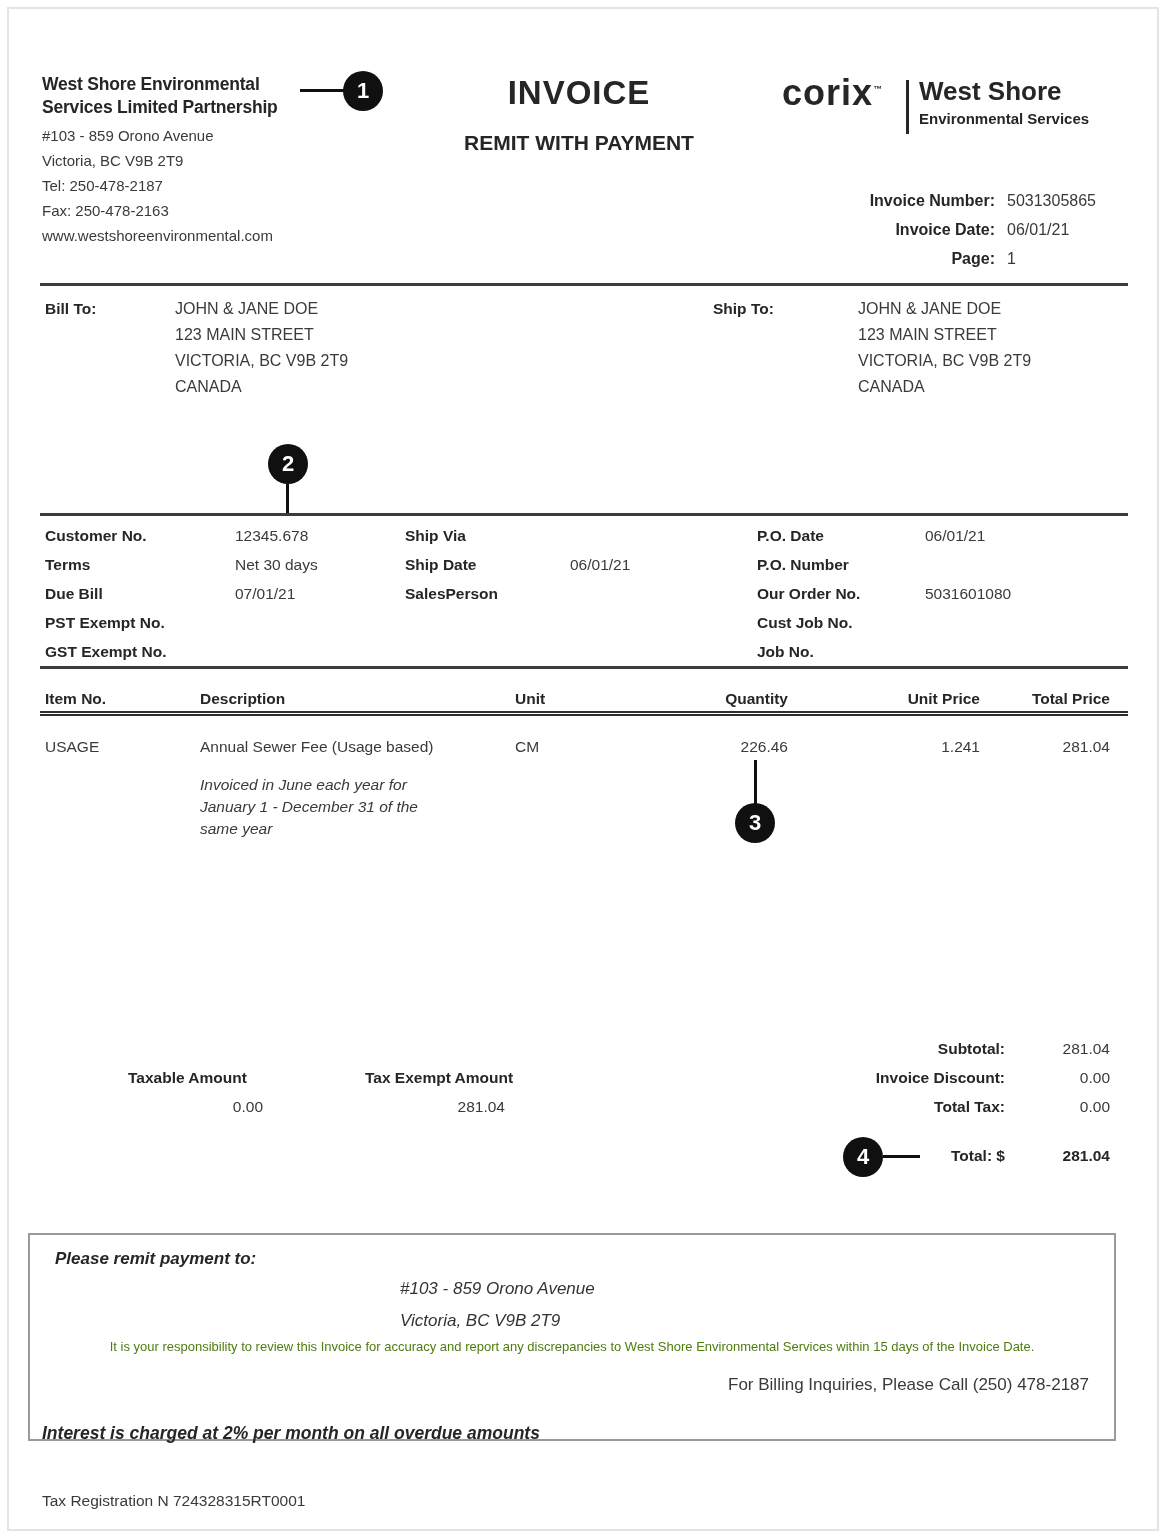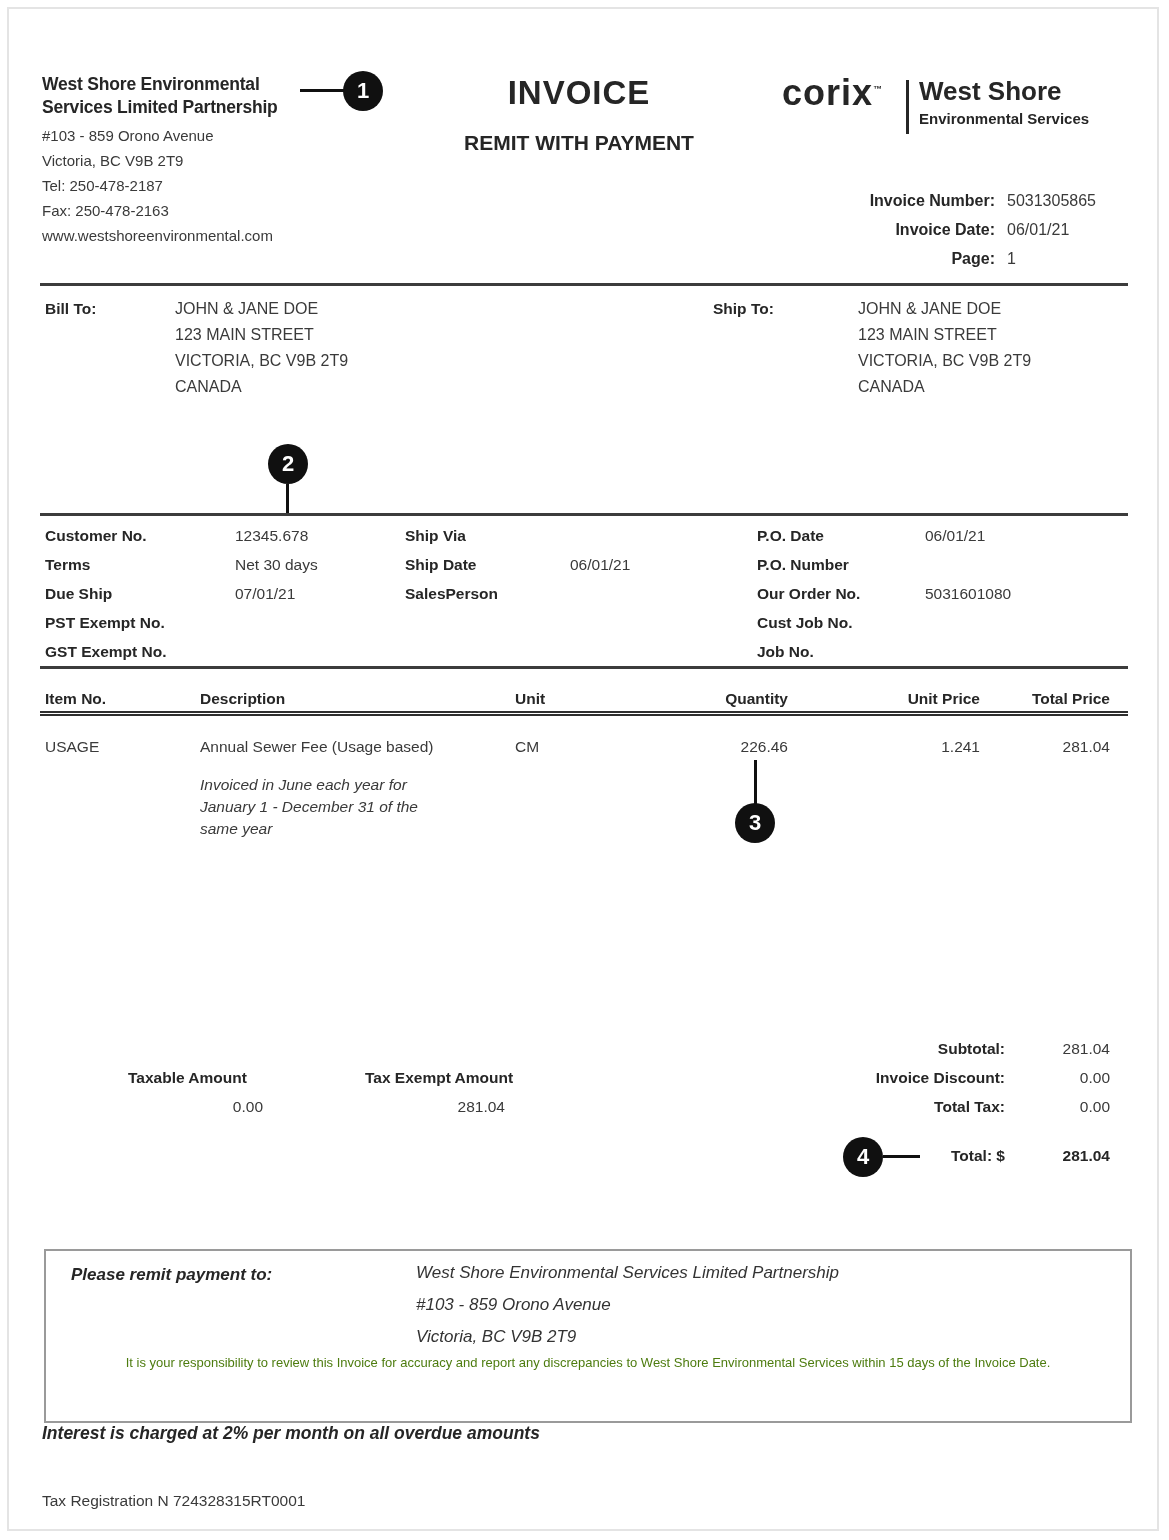--- a/index.html
+++ b/index.html
@@ -16,21 +16,21 @@
            display:flex;align-items:center;justify-content:center;
            font-size:22px;font-weight:bold;}
   .cline-h{height:3px;background:#101010;}
   .cline-v{width:3px;background:#101010;}
   .r{text-align:right;}
   .c{text-align:center;}
   .it{font-style:italic;}
   .lbl{font-size:15.5px;font-weight:bold;color:#262626;}
   .val{font-size:15.5px;color:#3a3a3a;}
   .blue{color:#2aa7e0;}
-  .remit-box{left:44px;top:1233px;width:1088px;height:174px;border:2px solid #9a9a9a;box-sizing:border-box;margin-top:16px;}
+  .remit-box{left:28px;top:1233px;width:1088px;height:208px;border:2px solid #9a9a9a;box-sizing:border-box;}
 </style>
 </head>
 <body>
 
 <div class="page">
   <div class="abs frame"></div>
 
   <div class="abs b" style="left:42px;top:74px;font-size:17.5px;letter-spacing:-0.2px;">West Shore Environmental</div>
   <div class="abs b" style="left:42px;top:97px;font-size:17.5px;letter-spacing:-0.2px;">Services Limited Partnership</div>
   <div class="abs small" style="left:42px;top:127px;">#103 - 859 Orono Avenue</div>
@@ -81,21 +81,21 @@
   <div class="abs lbl" style="left:405px;top:527px;">Ship Via</div>
   <div class="abs lbl" style="left:757px;top:527px;">P.O. Date</div>
   <div class="abs val" style="left:925px;top:527px;">06/01/21</div>
 
   <div class="abs lbl" style="left:45px;top:556px;">Terms</div>
   <div class="abs val" style="left:235px;top:556px;">Net 30 days</div>
   <div class="abs lbl" style="left:405px;top:556px;">Ship Date</div>
   <div class="abs val" style="left:570px;top:556px;">06/01/21</div>
   <div class="abs lbl" style="left:757px;top:556px;">P.O. Number</div>
 
-  <div class="abs lbl" style="left:45px;top:585px;">Due Ship</div>
+  <div class="abs lbl" style="left:45px;top:585px;">Due Bill</div>
   <div class="abs val" style="left:235px;top:585px;">07/01/21</div>
   <div class="abs lbl" style="left:405px;top:585px;">SalesPerson</div>
   <div class="abs lbl" style="left:757px;top:585px;">Our Order No.</div>
   <div class="abs val" style="left:925px;top:585px;">5031601080</div>
 
   <div class="abs lbl" style="left:45px;top:614px;">PST Exempt No.</div>
   <div class="abs lbl" style="left:757px;top:614px;">Cust Job No.</div>
 
   <div class="abs lbl" style="left:45px;top:643px;">GST Exempt No.</div>
   <div class="abs lbl" style="left:757px;top:643px;">Job No.</div>
@@ -138,21 +138,21 @@
   <div class="abs val r" style="left:390px;top:1098px;width:115px;">281.04</div>
 
   <div class="abs callout" style="left:843px;top:1137px;">4</div>
   <div class="abs cline-h" style="left:883px;top:1155px;width:37px;"></div>
   <div class="abs lbl r" style="left:805px;top:1147px;width:200px;">Total: $</div>
   <div class="abs r b" style="left:1000px;top:1147px;width:110px;font-size:15.5px;">281.04</div>
 
 
   <div class="abs remit-box">
     <div class="abs b it" style="left:25px;top:14px;font-size:17px;">Please remit payment to:</div>
-    <div class="abs it" style="left:370px;top:12px;font-size:17px;color:#333;">West Shore Environmental Services Limited Partnership</div>
     <div class="abs it" style="left:370px;top:44px;font-size:17px;color:#333;">#103 - 859 Orono Avenue</div>
     <div class="abs it" style="left:370px;top:76px;font-size:17px;color:#333;">Victoria, BC V9B 2T9</div>
     <div class="abs c" style="left:20px;top:104px;width:1044px;font-size:13px;color:#4d7c0f;">It is your responsibility to review this Invoice for accuracy and report any discrepancies to West Shore Environmental Services within 15 days of the Invoice Date.</div>
+    <div class="abs r" style="left:484px;top:140px;width:575px;font-size:17px;color:#3a3a3a;">For Billing Inquiries, Please Call (250) 478-2187</div>
   </div>
 
   <div class="abs b it" style="left:42px;top:1423px;font-size:17.5px;">Interest is charged at 2% per month on all overdue amounts</div>
   <div class="abs" style="left:42px;top:1492px;font-size:15.5px;color:#3a3a3a;">Tax Registration N 724328315RT0001</div>
 </div>
 
 </body></html>

